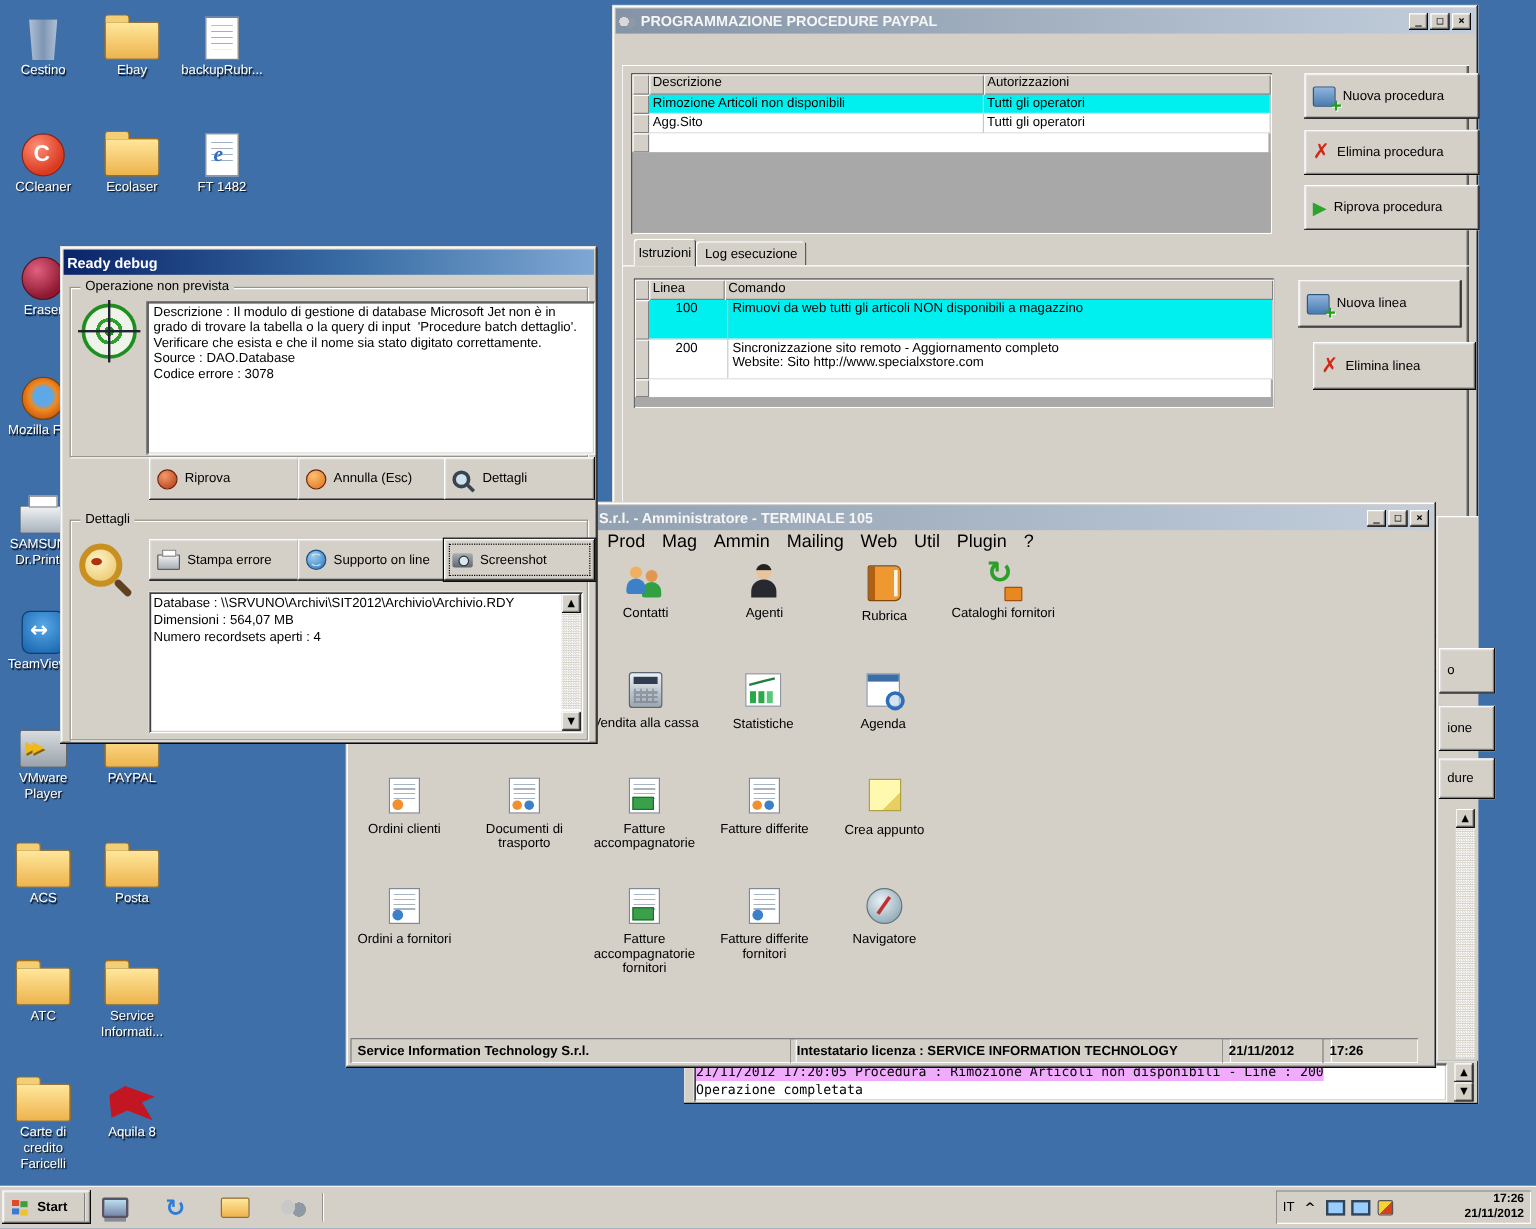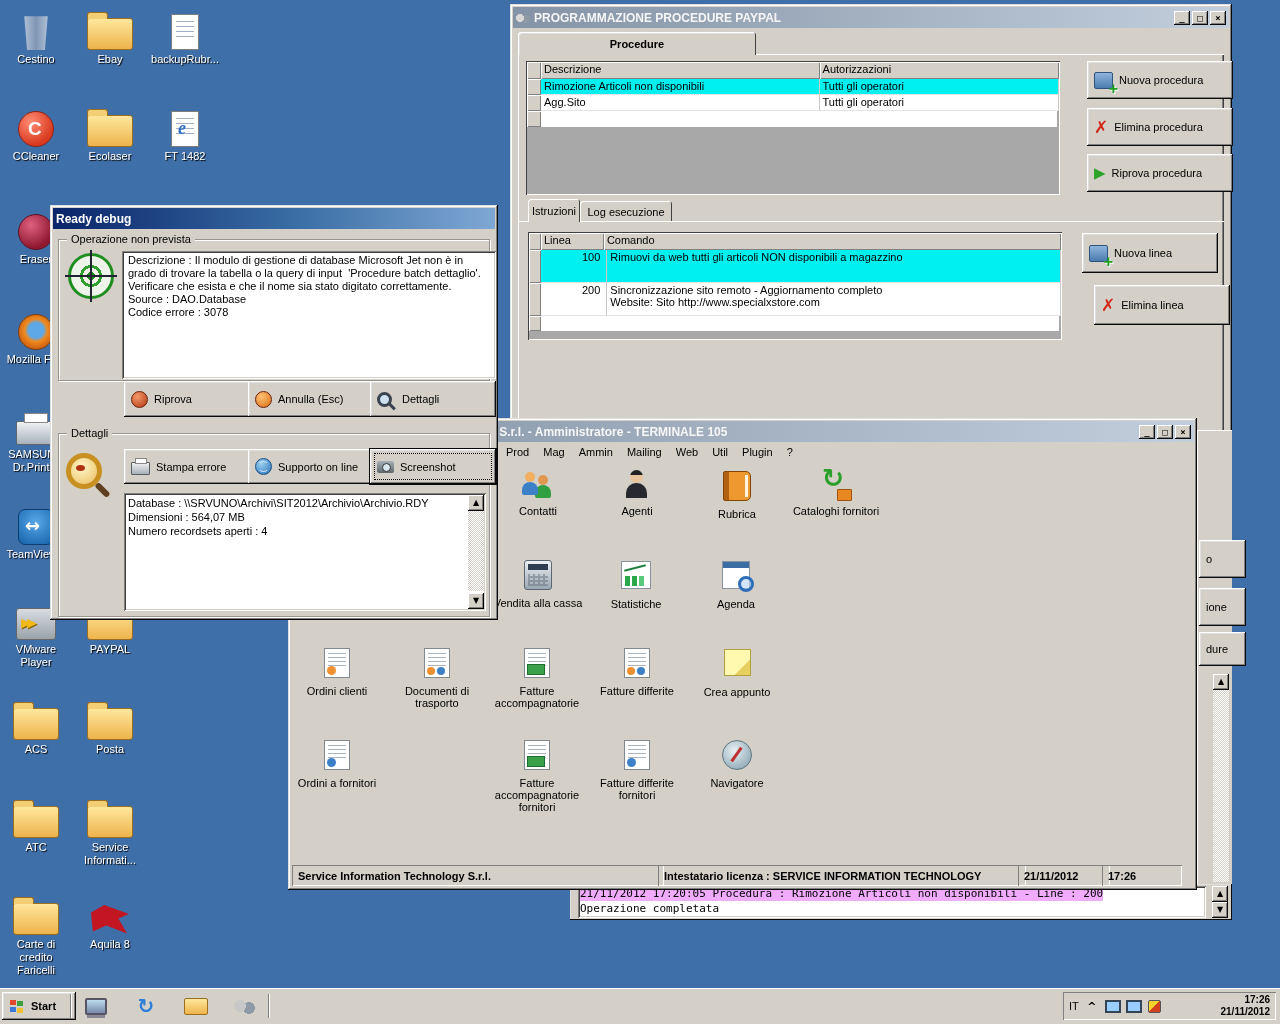--- a/index.html
+++ b/index.html
@@ -51,21 +51,21 @@
 
   
   .grid{position:absolute;background:#A8A8A8;box-shadow:inset 1px 1px #404040,inset -1px -1px #fff;padding:1px;display:flex;flex-direction:column;overflow:hidden}
   .grow{display:flex;flex:0 0 auto}
   .gh{background:#D4D0C8;box-shadow:inset 1px 1px #fff,inset -1px -1px #808080;padding:1px 3px;overflow:hidden;white-space:nowrap}
   .gsel{background:#D4D0C8;box-shadow:inset 1px 1px #fff,inset -1px -1px #808080;flex:0 0 auto}
   .gc{background:#fff;border-right:1px solid #C8C8C8;border-bottom:1px solid #E4E4E4;padding:1px 3px;overflow:hidden}
   .gc.sel{background:#00F0F0}
   .gfillw{background:#fff;flex:0 0 auto}
   .gfill{flex:1;background:#A8A8A8}
-  .num{text-align:right;padding-right:6px}
+  .num{text-align:center;padding-right:6px}
 
   .tabouter{position:absolute;background:#D4D0C8;box-shadow:inset 1px 1px #fff,inset -1px 0 #404040,inset 2px 2px #dfdfdf;border-radius:3px 3px 0 0;display:flex;align-items:center;justify-content:center;font-weight:bold}
   .tabpage{position:absolute;background:#D4D0C8;box-shadow:inset 1px 1px #fff,inset -1px -1px #404040,inset -2px -2px #808080}
   .tab2{position:absolute;background:#D4D0C8;box-shadow:inset 1px 1px #fff,inset -1px 0 #404040;border-radius:3px 3px 0 0;display:flex;align-items:center;justify-content:center}
 
   
   .ic-newproc{width:17px;height:15px;background:linear-gradient(#8FB4DC,#4A7CB0);border:1px solid #2E547E;border-radius:2px;position:relative;flex:0 0 auto}
   .ic-newproc::after{content:"+";position:absolute;right:-6px;bottom:-7px;color:#1EA01E;font:bold 16px/13px "Liberation Sans",sans-serif;text-shadow:1px 1px 0 #fff}
   .ic-del{flex:0 0 auto}
   .ic-del::before{content:"✗";color:#D42616;font:bold 17px/17px "DejaVu Sans",sans-serif}
@@ -87,21 +87,21 @@
   .d-target::after{content:"";position:absolute;top:50%;left:-6px;right:-6px;height:2px;background:#223;transform:translateY(-50%)}
   .d-mag{position:absolute;width:26px;height:26px;border:5px solid #C89020;border-radius:50%;background:radial-gradient(circle at 40% 35%,#FFF4C8,#E8C060)}
   .d-mag::before{content:"";position:absolute;left:5px;top:7px;width:9px;height:6px;border-radius:50%;background:#B03010}
   .d-mag::after{content:"";position:absolute;width:17px;height:6px;background:#604020;transform:rotate(45deg);right:-14px;bottom:-9px;border-radius:3px}
 
   
   .sarrow{position:absolute;width:16px;height:16px;background:#D4D0C8;box-shadow:inset -1px -1px #0a0a0a,inset 1px 1px #fff,inset -2px -2px #808080;font:8px/16px "DejaVu Sans",sans-serif;text-align:center}
   .strough{position:absolute;width:16px;background:repeating-conic-gradient(#fff 0 25%,#D4D0C8 0 50%) 0 0/2px 2px}
 
   
-  .menubar{position:absolute;display:flex;align-items:center;font-size:11px;background:#D4D0C8}
+  .menubar{position:absolute;display:flex;align-items:center;font-size:15px;background:#D4D0C8}
   .mitem{padding:2px 7px}
   .statuspanel{position:absolute;box-shadow:inset 1px 1px #808080,inset -1px -1px #fff;display:flex;align-items:center;padding:0 6px;font-weight:bold;white-space:nowrap;overflow:hidden}
 
   
   .appcell{position:absolute;width:96px;text-align:center}
   .ag{width:34px;height:34px;margin:0 auto;position:relative}
   .alabel{font-size:11px;line-height:12px;margin-top:3px}
   .a-contatti::before{content:"";position:absolute;left:4px;top:4px;width:10px;height:10px;border-radius:50%;background:#F0B060;box-shadow:13px 3px 0 #E09850}
   .a-contatti::after{content:"";position:absolute;left:1px;top:14px;width:16px;height:13px;border-radius:8px 8px 2px 2px;background:#3C80C8;box-shadow:13px 3px 0 #30A040}
   .a-agenti::before{content:"";position:absolute;left:10px;top:2px;width:13px;height:13px;border-radius:50%;background:linear-gradient(#222 40%,#E8C49C 42%)}
@@ -270,23 +270,20 @@
       <span class="ticon gears"></span>
       <span class="ttext">PROGRAMMAZIONE PROCEDURE PAYPAL</span>
       <span class="tbtns">
         <span class="tbtn">_</span>
         <span class="tbtn">□</span>
         <span class="tbtn">×</span>
       </span>
     </div>
 
     <div class="tabpage" style="left:8px;top:50px;width:706px;height:500px"></div>
-    <div class="tabouter" style="left:8px;top:28px;width:238px;height:23px">
-      <span>Procedure</span>
-    </div>
 
     <div class="grid" style="left:16px;top:57px;width:532px;height:132px">
       <div class="grow" style="height:17px">
         <div class="gsel" style="width:14px"></div>
         <div class="gh" style="width:278px">Descrizione</div>
         <div class="gh" style="width:238px">Autorizzazioni</div>
       </div>
       <div class="grow" style="height:16px">
         <div class="gsel" style="width:14px"></div>
         <div class="gc sel" style="width:278px">Rimozione Articoli non disponibili</div>

